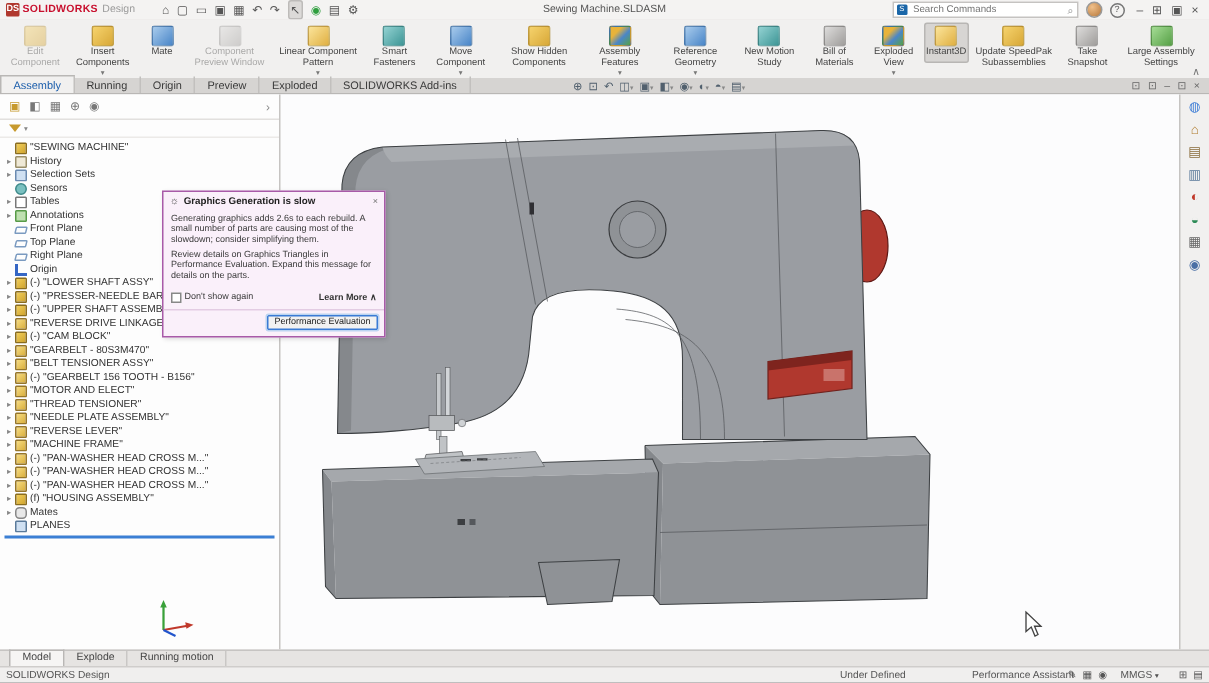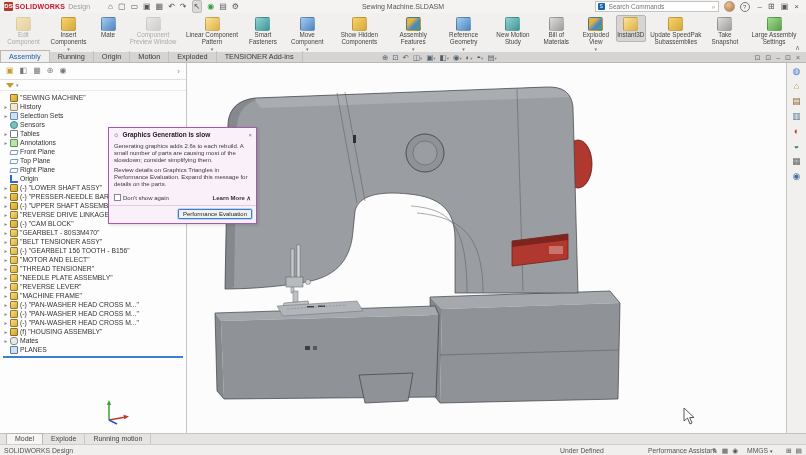--- a/index.html
+++ b/index.html
@@ -253,23 +253,23 @@
     <span class="rdd"></span>
   </div>
     </div>
   <span class="ribbon-collapse" style="top:44px;position:absolute;">∧</span>
 
   <div class="tabrow">
     <div style="display:flex;align-items:flex-end;">
         <div class="ctab active">Assembly</div>
         <div class="ctab">Running</div>
         <div class="ctab">Origin</div>
-        <div class="ctab">Motion</div>
+        <div class="ctab">Preview</div>
         <div class="ctab">Exploded</div>
-        <div class="ctab">TENSIONER Add-ins</div>
+        <div class="ctab">SOLIDWORKS Add-ins</div>
       </div>
     <div class="headsup">
         <span class="hu-item"><span>⊕</span><span class="c"></span></span>
         <span class="hu-item"><span>⊡</span><span class="c"></span></span>
         <span class="hu-item"><span>↶</span><span class="c"></span></span>
         <span class="hu-item"><span>◫</span><span class="c">▾</span></span>
         <span class="hu-item"><span>▣</span><span class="c">▾</span></span>
         <span class="hu-item"><span>◧</span><span class="c">▾</span></span>
         <span class="hu-item"><span>◉</span><span class="c">▾</span></span>
         <span class="hu-item"><span>◐</span><span class="c">▾</span></span>

